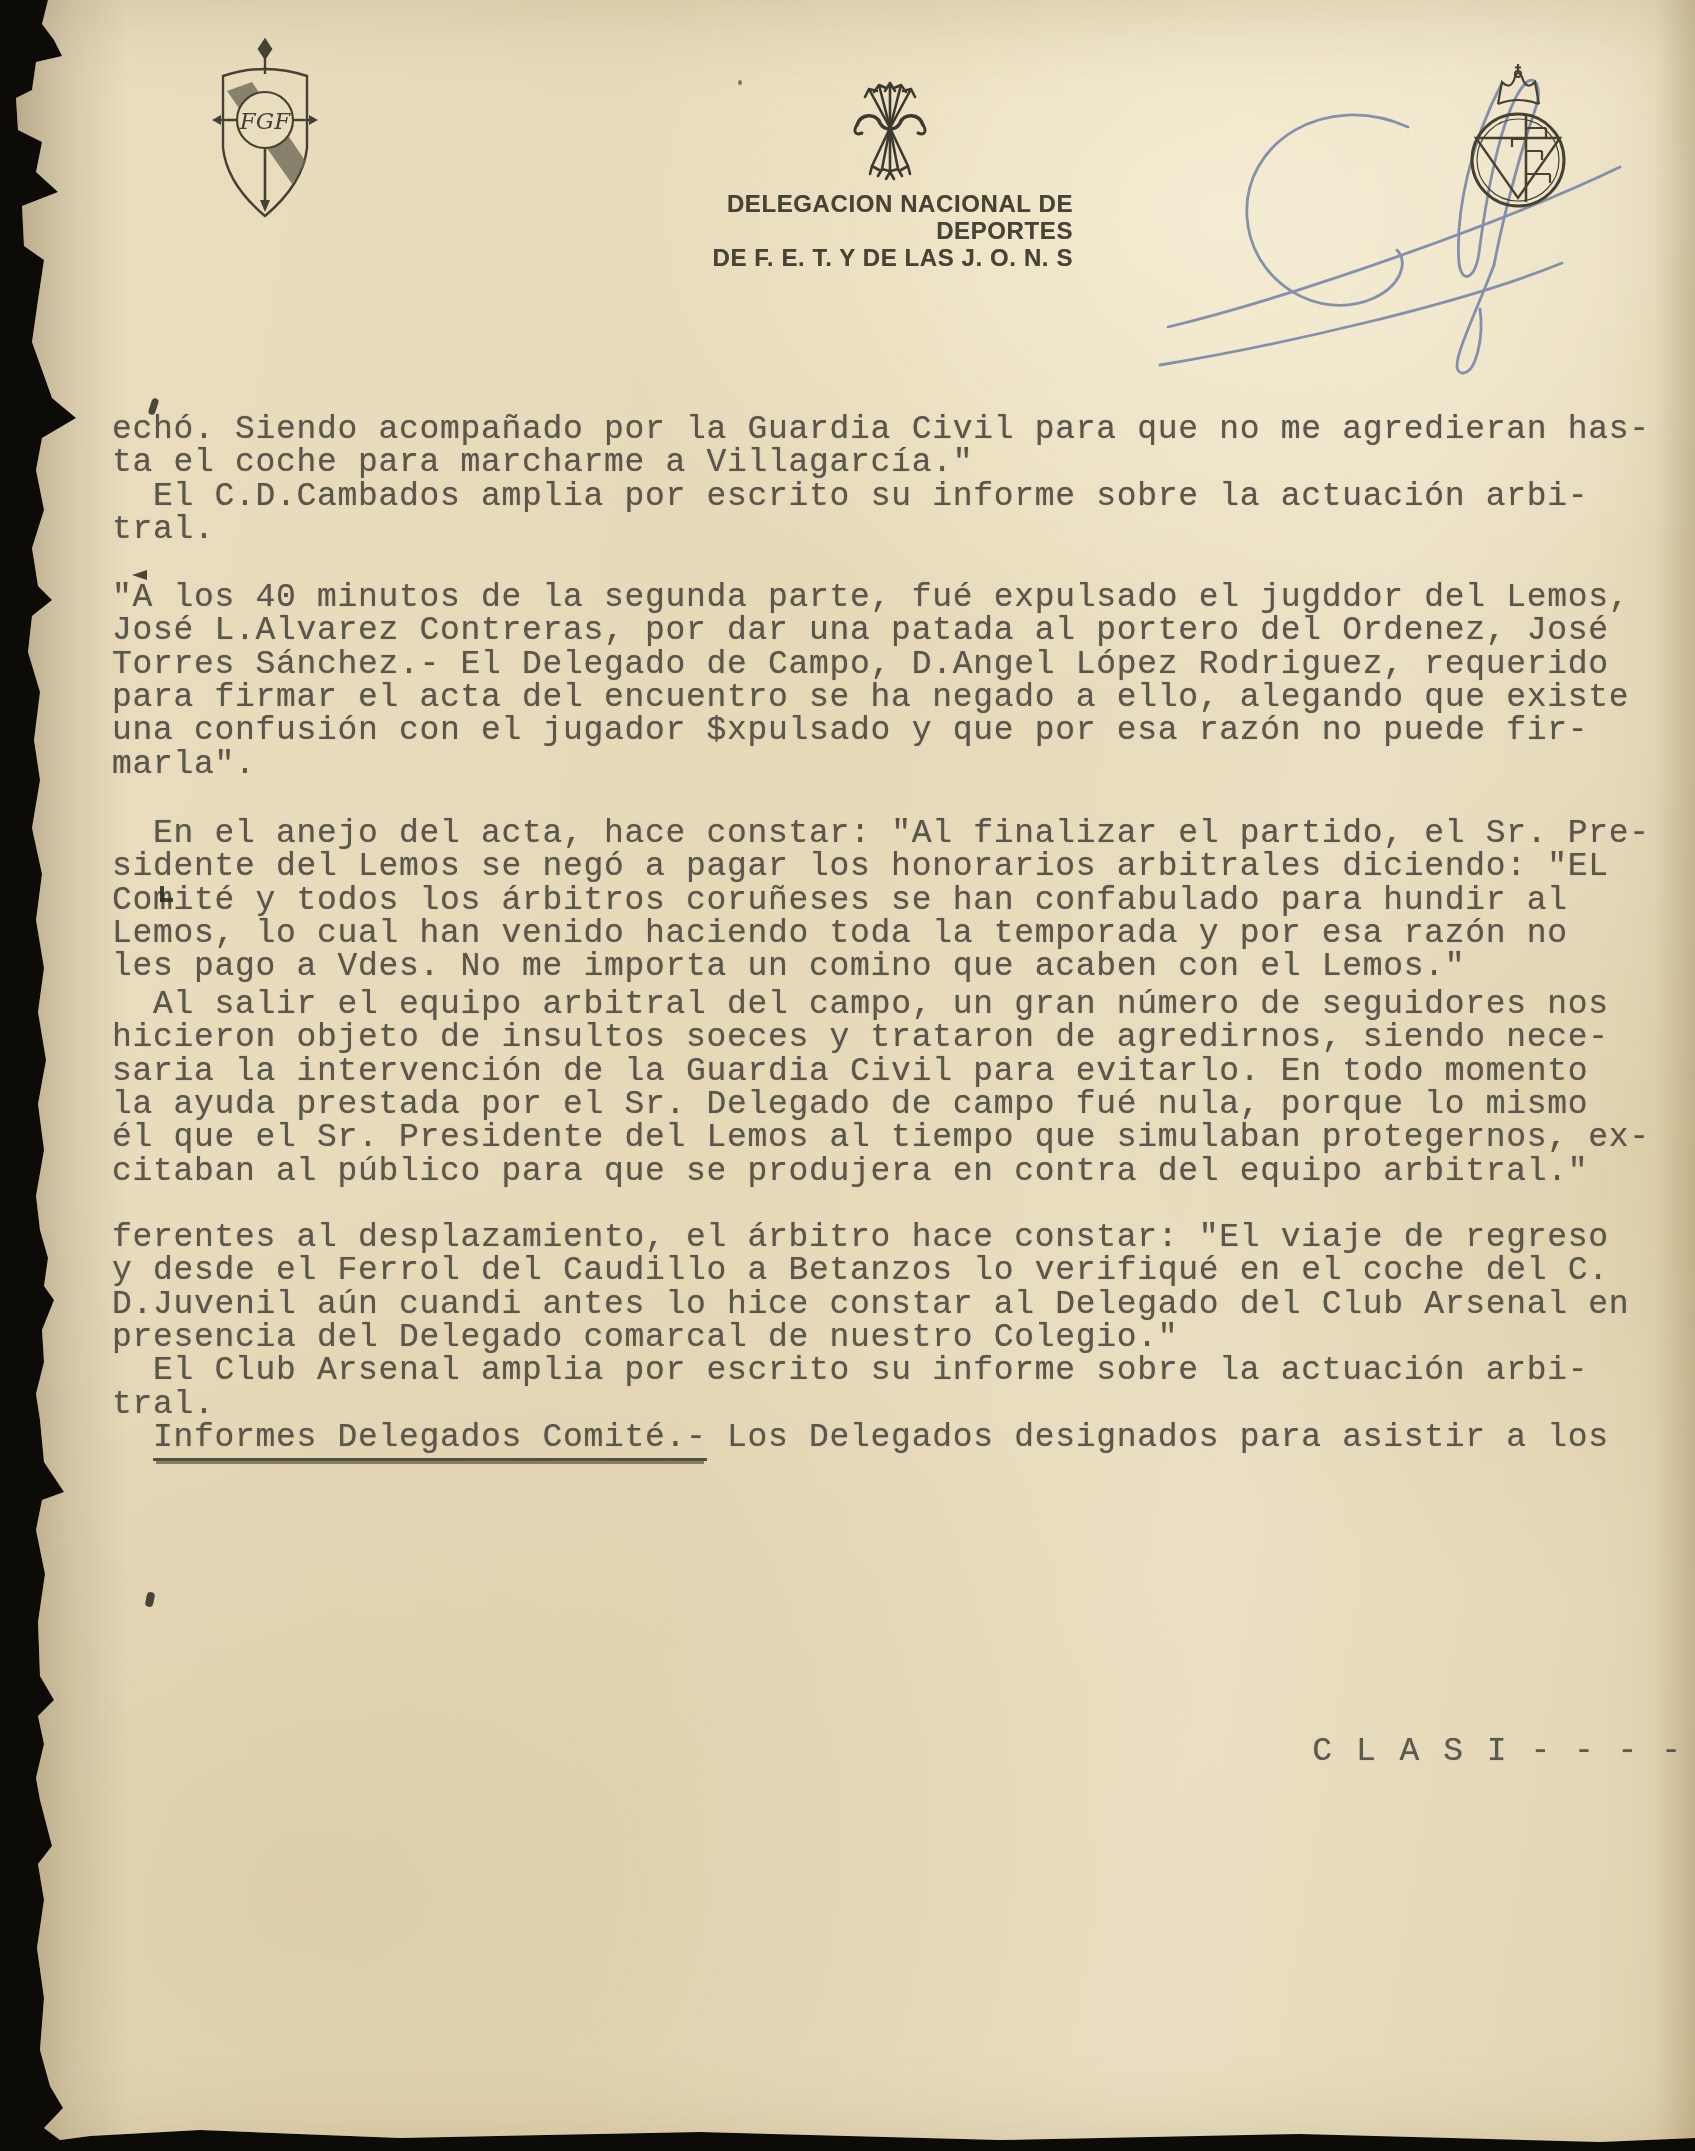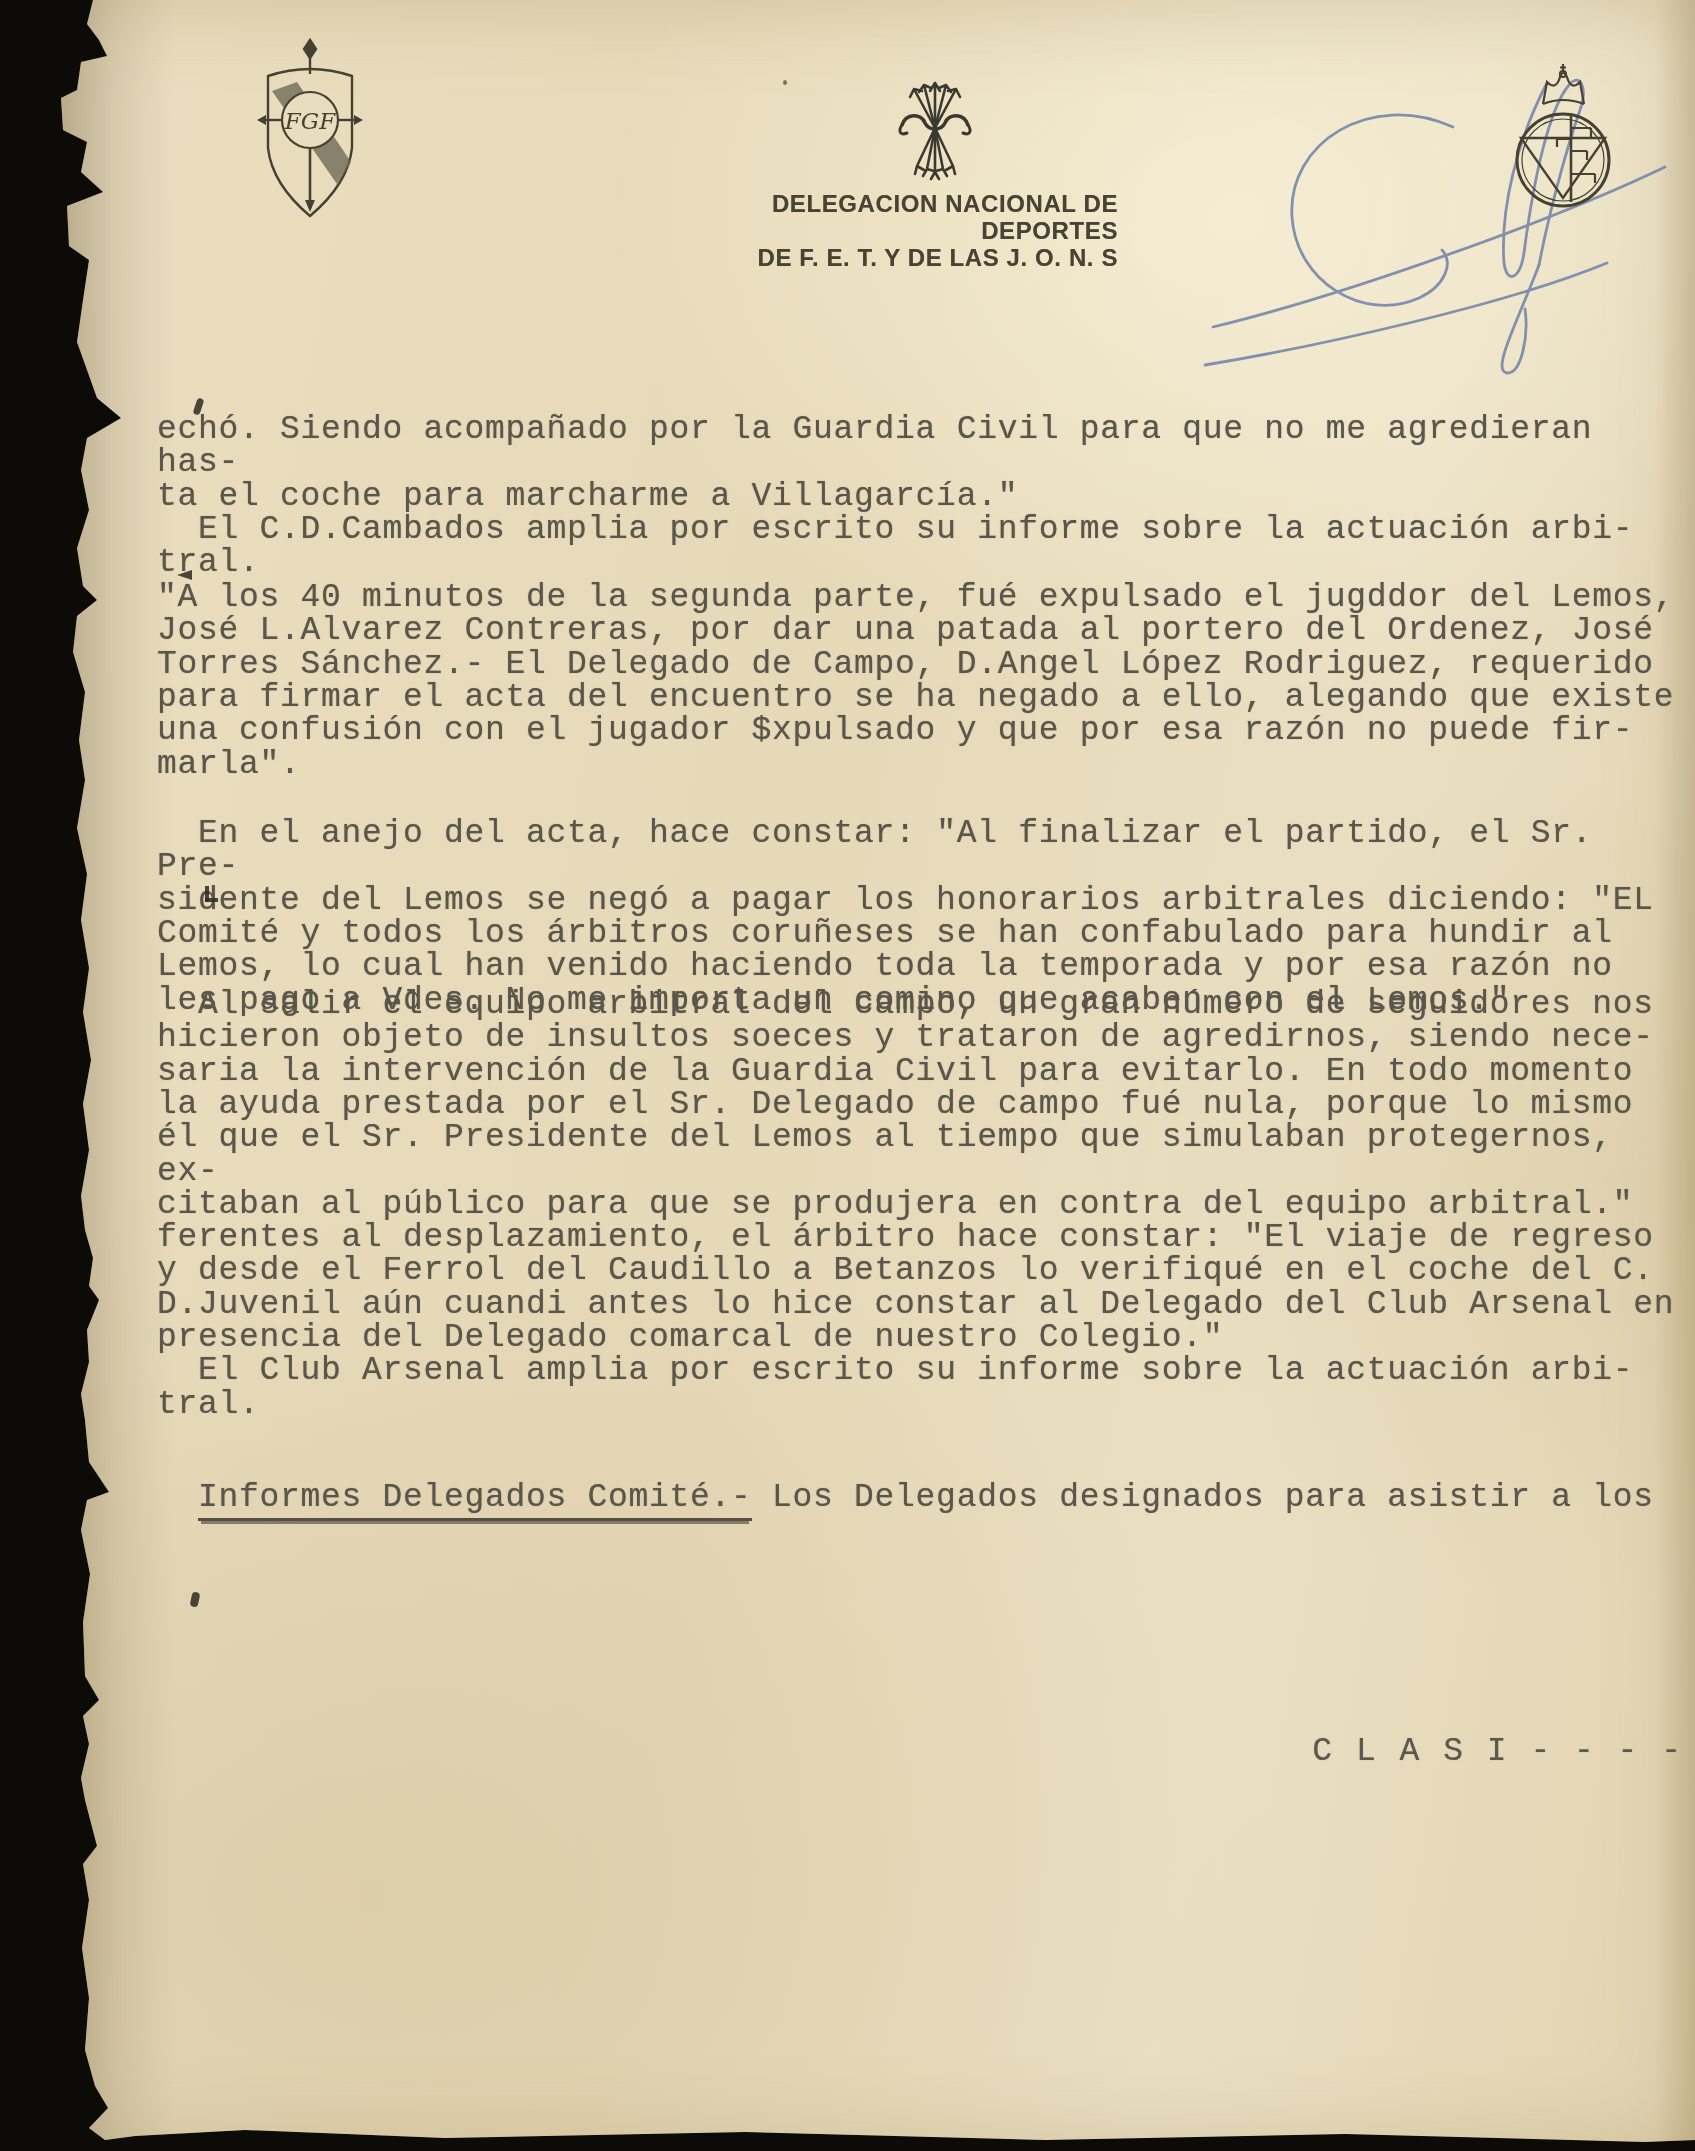--- a/index.html
+++ b/index.html
@@ -26,21 +26,20 @@
       54px 1700px,40px 1676px,38px 1622px,45px 1574px,36px 1530px,42px 1500px,
       64px 1492px,44px 1462px,40px 1420px,36px 1394px,44px 1362px,42px 1330px,
       54px 1300px,44px 1286px,48px 1258px,40px 1230px,36px 1196px,44px 1150px,
       38px 1104px,46px 1060px,38px 1012px,44px 968px,36px 920px,42px 874px,
       32px 828px,40px 780px,34px 740px,40px 692px,28px 652px,32px 616px,
       52px 600px,38px 586px,32px 548px,44px 510px,36px 470px,42px 438px,
       76px 418px,52px 398px,42px 370px,32px 342px,38px 300px,44px 260px,
       24px 246px,22px 206px,58px 192px,36px 172px,42px 142px,18px 130px,
       16px 98px,32px 90px,36px 62px,62px 56px,54px 40px,42px 24px
     );
-    margin-left:45px;
   }
   .edge-shadow{
     position:absolute;left:0;top:0;bottom:0;width:130px;
     background:linear-gradient(90deg, rgba(70,52,22,.30), rgba(70,52,22,.10) 55%, transparent);
     pointer-events:none;
   }
   .right-shadow{
     position:absolute;right:0;top:0;bottom:0;width:40px;
     background:linear-gradient(270deg, rgba(110,88,45,.18), transparent);
     pointer-events:none;
@@ -186,21 +185,21 @@
 
   <div class="para typed" style="top:1154px">
     <div class="plines">ferentes al desplazamiento, el árbitro hace constar: "El viaje de regreso
 y desde el Ferrol del Caudillo a Betanzos lo verifiqué en el coche del C.
 D.Juvenil aún cuandi antes lo hice constar al Delegado del Club Arsenal en
 presencia del Delegado comarcal de nuestro Colegio."
   El Club Arsenal amplia por escrito su informe sobre la actuación arbi-
 tral.</div>
   </div>
 
-  <div class="para typed" style="top:1414px">
+  <div class="para typed" style="top:1354px">
     <div class="hline"><span class="hu">Informes Delegados Comité.-</span><span> Los Delegados designados para asistir a los</span></div>
   </div>
 
   <div class="closing">C L A S I - - - -</div>
 
   <div class="mark" style="left:150px;top:398px;width:7px;height:17px;border-radius:4px;transform:rotate(18deg);"></div>
   <div class="mark" style="left:132px;top:570px;width:15px;height:10px;clip-path:polygon(0 50%,100% 0,100% 100%);"></div>
   <div class="mark" style="left:160px;top:886px;width:4px;height:16px;"></div>
   <div class="mark" style="left:160px;top:898px;width:13px;height:4px;"></div>
   <div class="mark" style="left:146px;top:1592px;width:8px;height:15px;border-radius:4px;transform:rotate(12deg);"></div>

